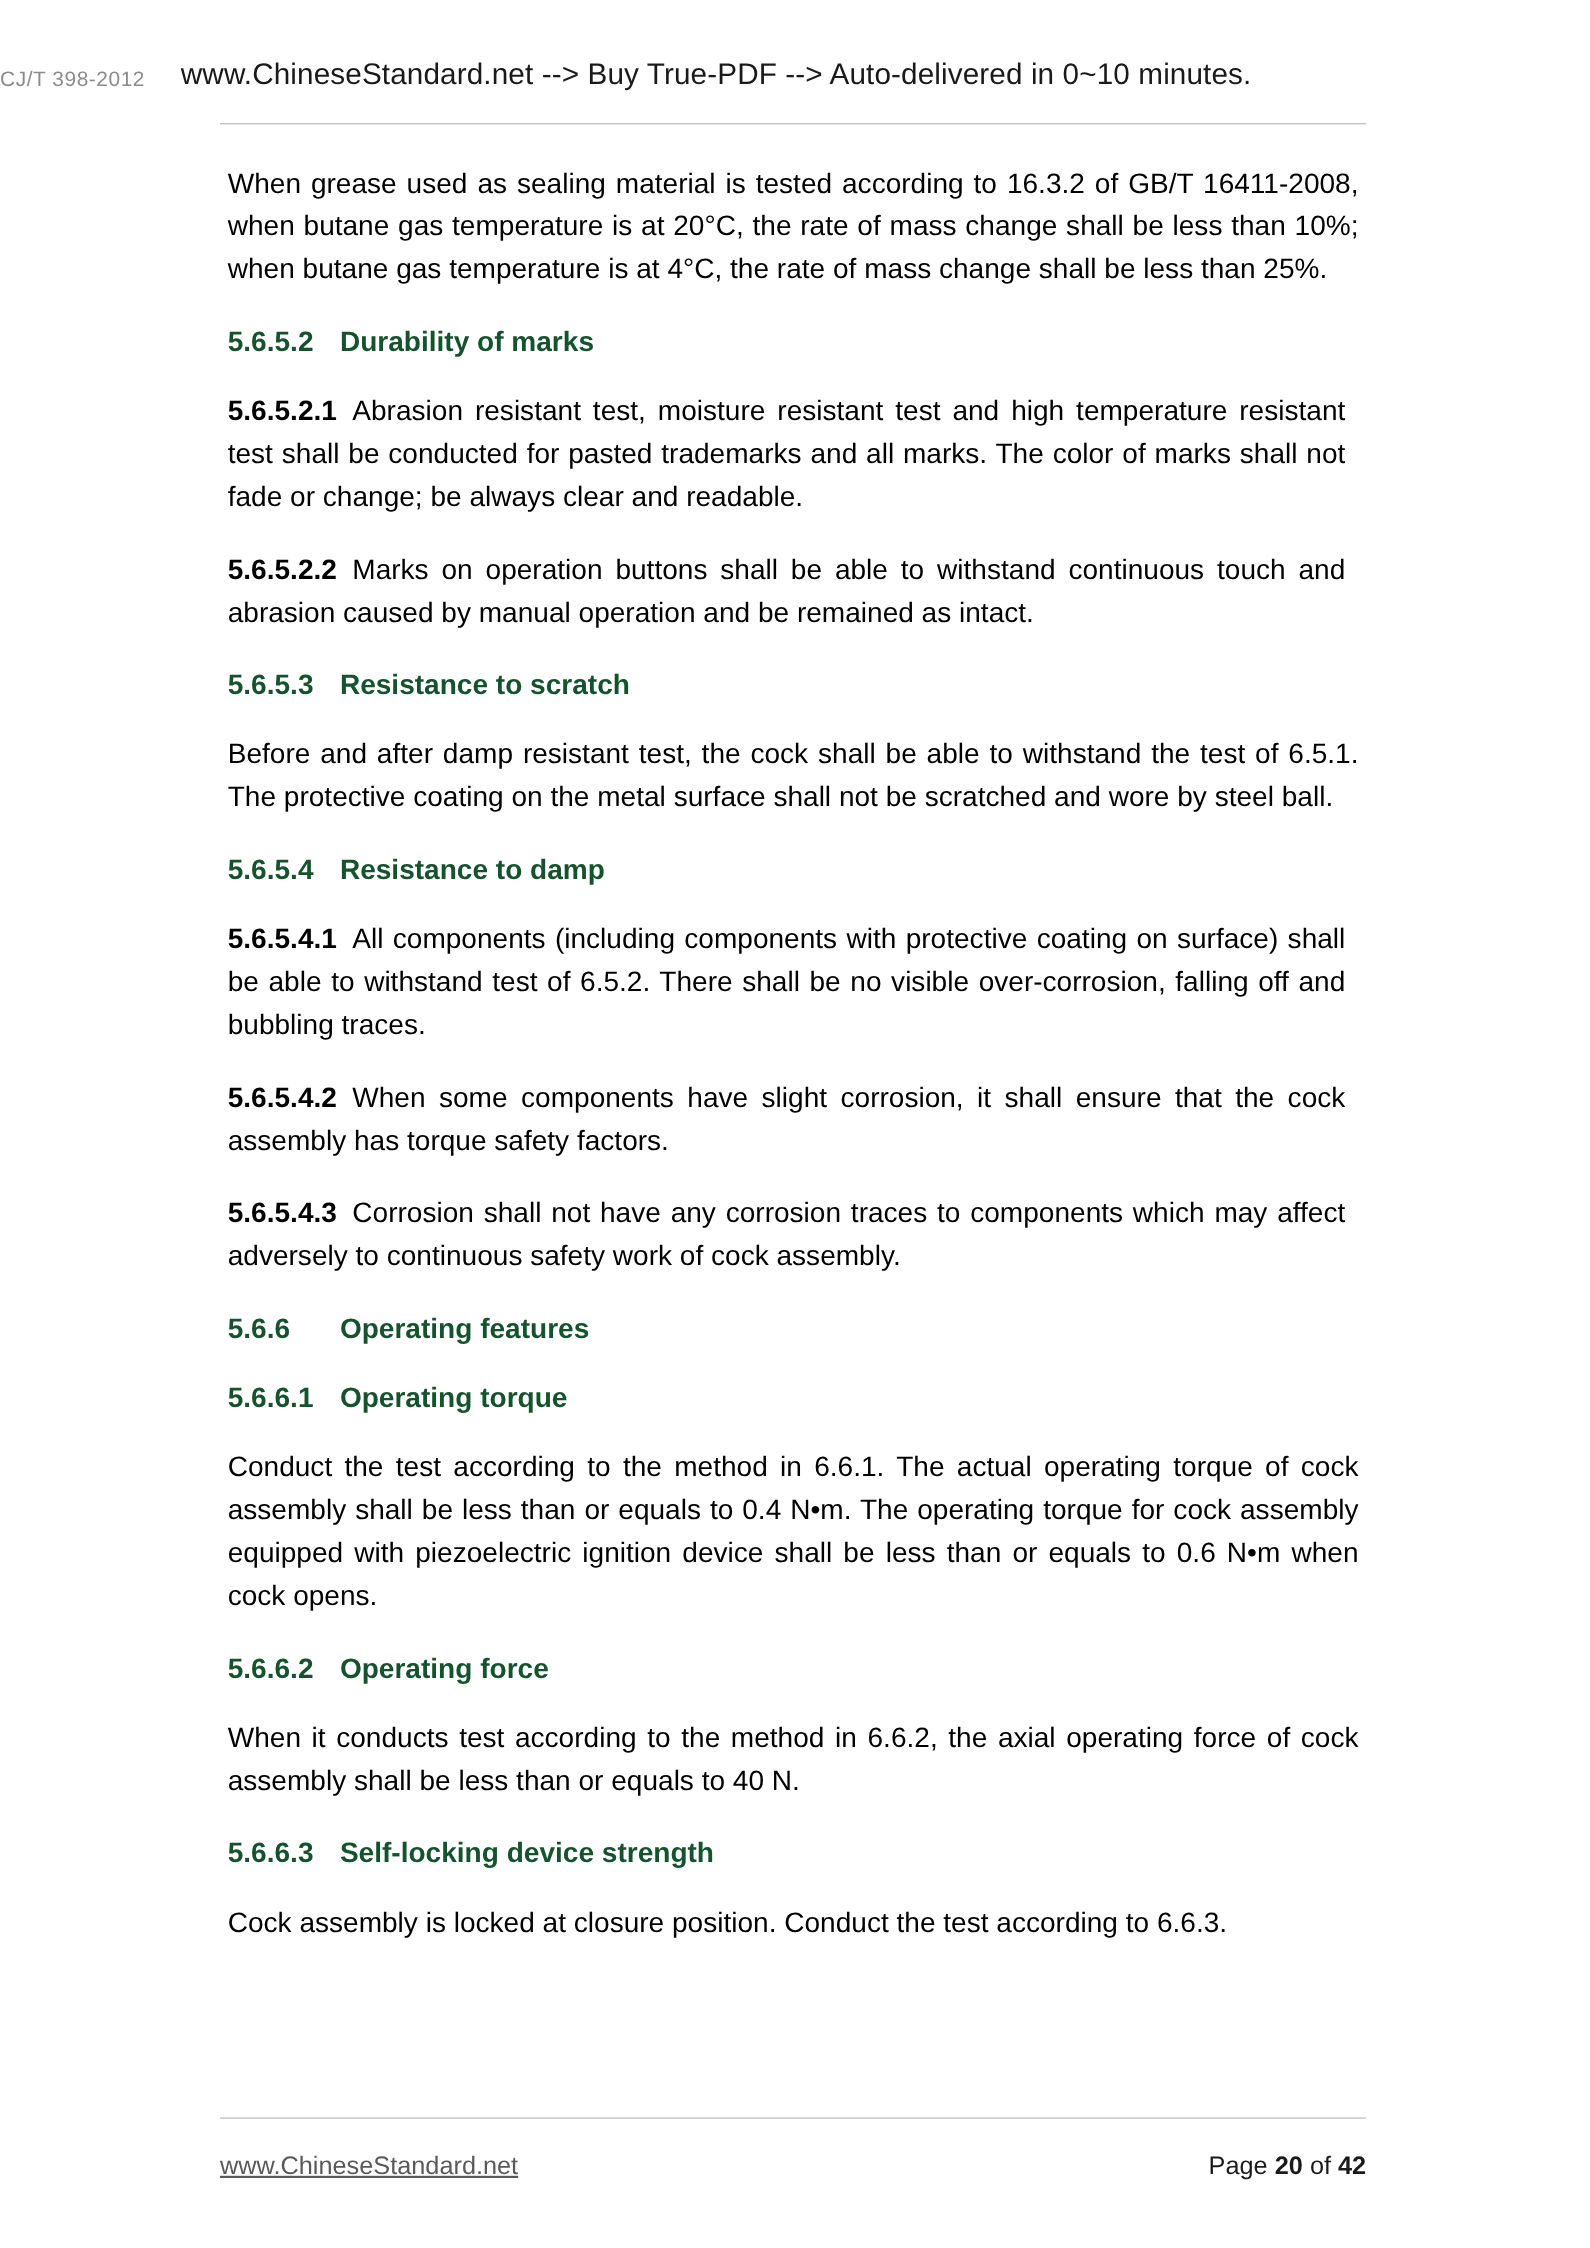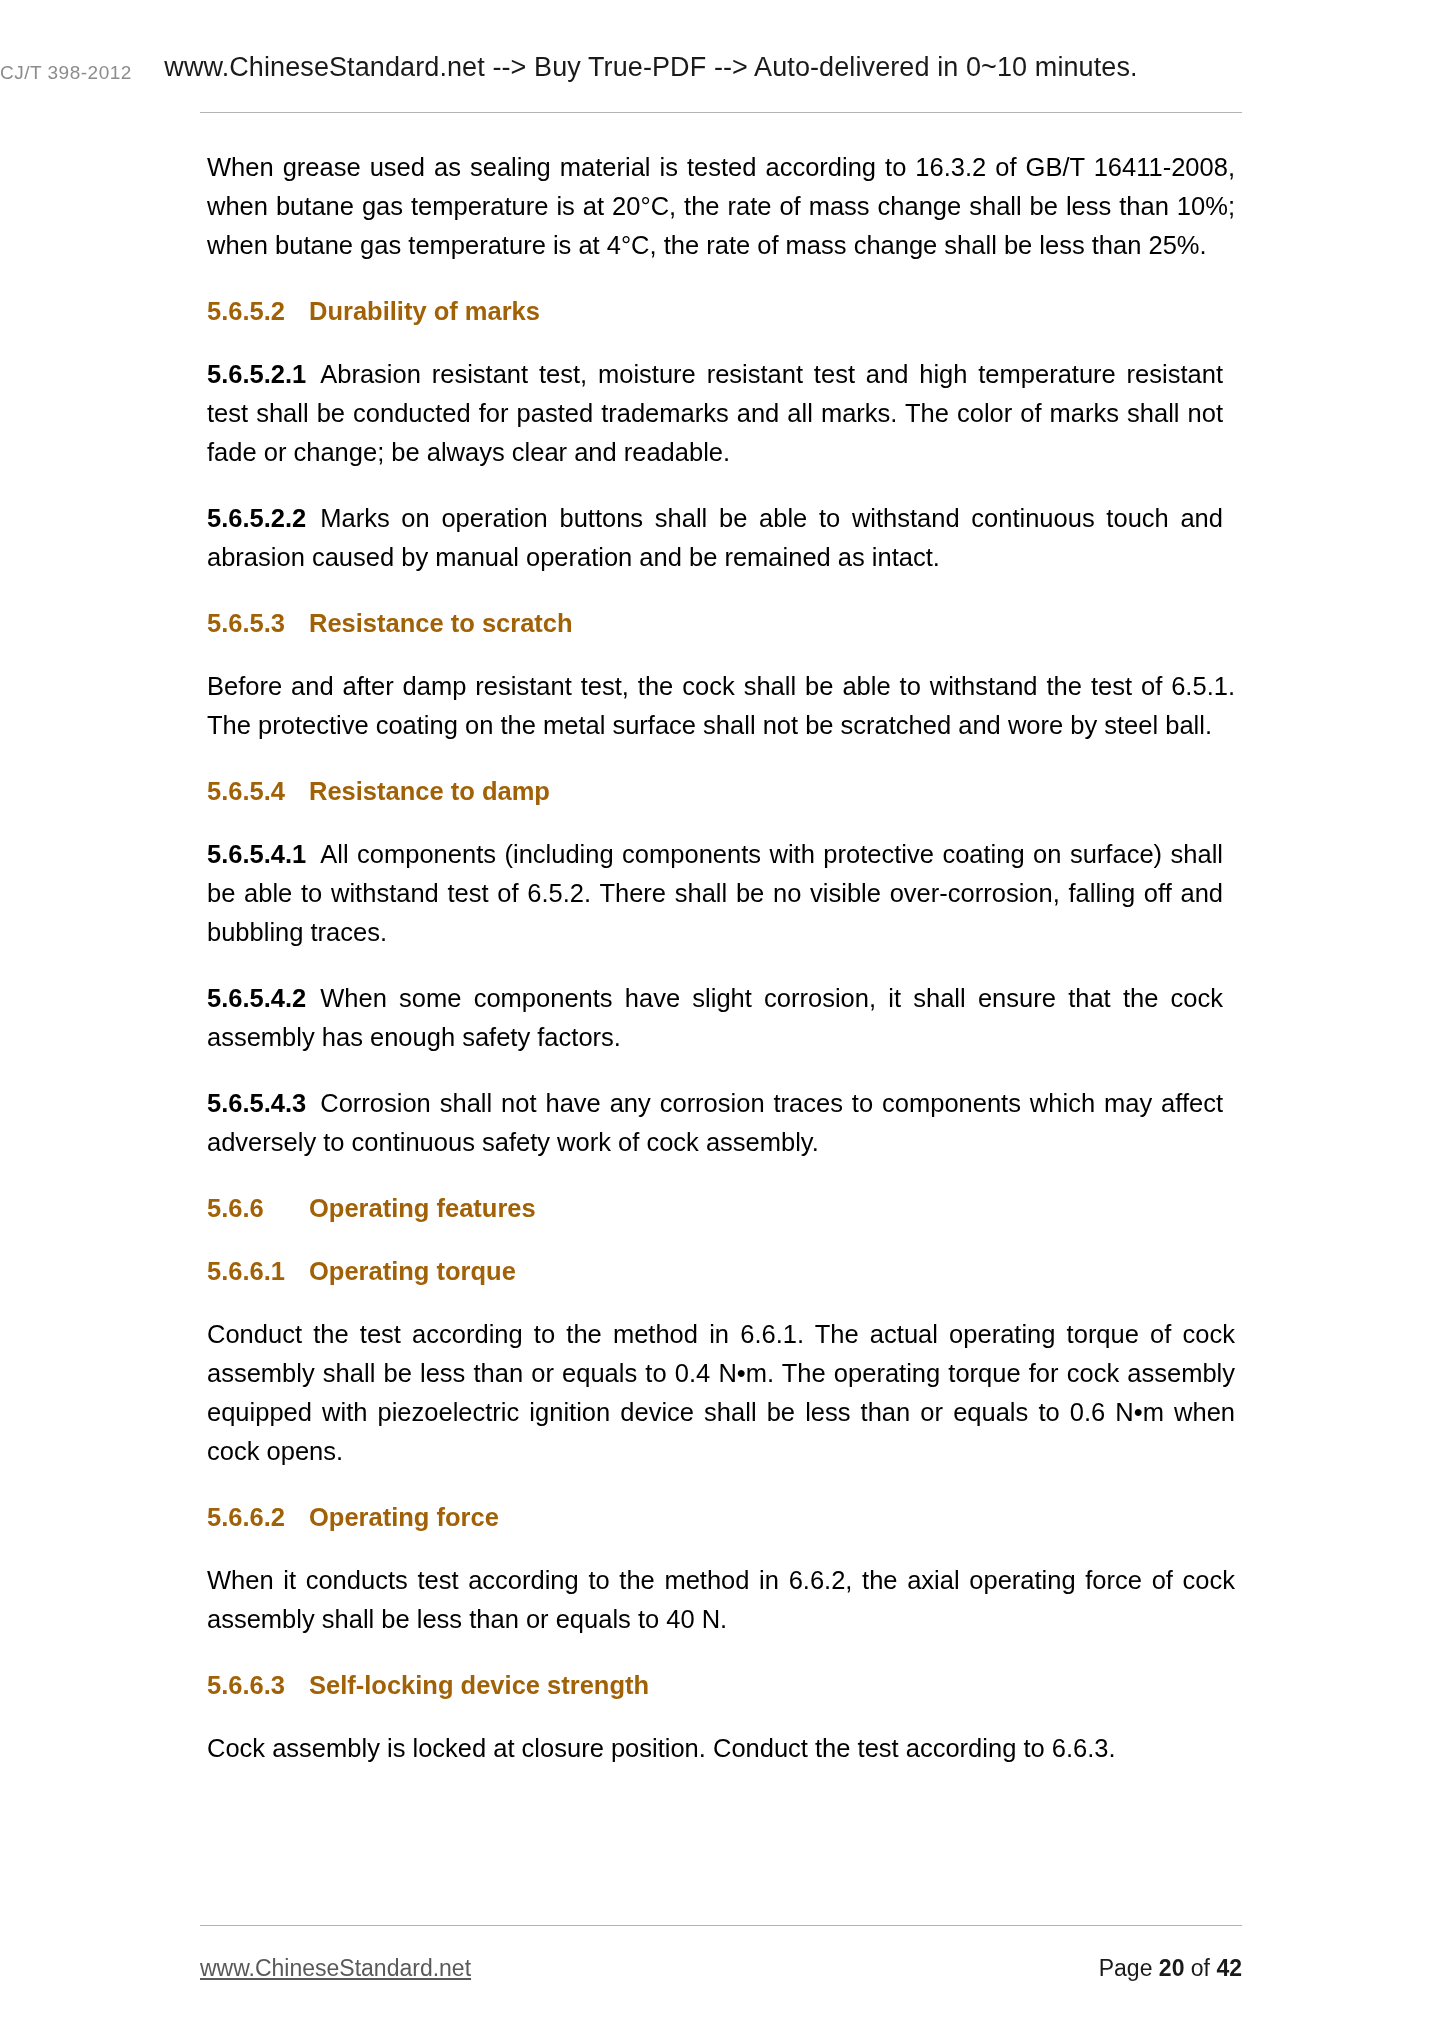--- a/index.html
+++ b/index.html
@@ -64,21 +64,21 @@
     text-align: justify;
     text-justify: inter-word;
     margin: 0 0 27px 0;
     color: #000000;
   }
   .heading {
     font-size: 25.5px;
     line-height: 39px;
     font-weight: bold;
     margin: 0 0 24px 0;
-    color: #a16207;
+    color: #14532d;
   }
   .heading .num { display: inline-block; min-width: 102px; }
   .numbered .num {
     font-weight: bold;
   }
   .numbered {
     font-size: 25.5px;
     line-height: 39px;
     text-align: justify;
     margin: 0 12px 27px 0;
@@ -149,21 +149,21 @@
 
     <p class="heading">
       <span class="num">5.6.5.4</span><span>Resistance to damp</span>
     </p>
 
     <p class="numbered">
       <span class="num">5.6.5.4.1</span><span class="gap"></span><span>All components (including components with protective coating on surface) shall be able to withstand test of 6.5.2. There shall be no visible over-corrosion, falling off and bubbling traces.</span>
     </p>
 
     <p class="numbered">
-      <span class="num">5.6.5.4.2</span><span class="gap"></span><span>When some components have slight corrosion, it shall ensure that the cock assembly has enough safety factors.</span>
+      <span class="num">5.6.5.4.2</span><span class="gap"></span><span>When some components have slight corrosion, it shall ensure that the cock assembly has torque safety factors.</span>
     </p>
 
     <p class="numbered">
       <span class="num">5.6.5.4.3</span><span class="gap"></span><span>Corrosion shall not have any corrosion traces to components which may affect adversely to continuous safety work of cock assembly.</span>
     </p>
 
     <p class="heading">
       <span class="num">5.6.6</span><span>Operating features</span>
     </p>
 

